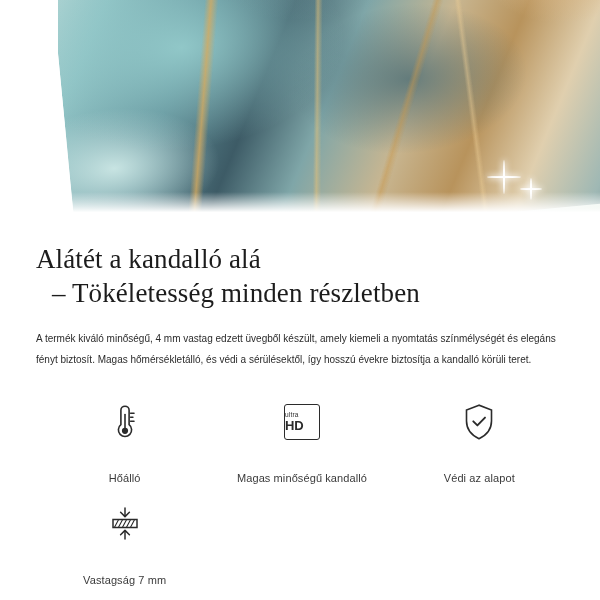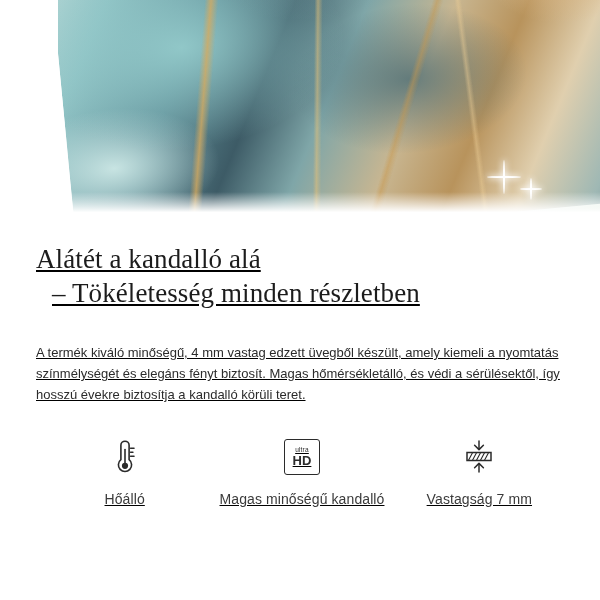--- a/index.html
+++ b/index.html
@@ -116,38 +116,37 @@
   .sparkle::before { width: 34px; height: 2px; box-shadow: 0 0 6px 1px rgba(255,255,255,.95); }
   .sparkle::after  { width: 2px; height: 34px; box-shadow: 0 0 6px 1px rgba(255,255,255,.95); }
   #sparkle-a { left: 487px; top: 160px; }
   #sparkle-b { left: 520px; top: 178px; width: 22px; height: 22px; }
   #sparkle-b::before { width: 22px; }
   #sparkle-b::after { height: 22px; }
 
   
   .content {
     padding: 6px 32px 0 36px;
-    text-decoration: underline;
   }
   h1.title {
     font-family: "Liberation Serif", serif;
     font-weight: 400;
     font-size: 27px;
     line-height: 34px;
     color: #1c1c1c;
     margin: 18px 0 0 0;
     letter-spacing: 0.1px;
   }
   h1.title .line2 { display: block; margin-left: 16px; }
   p.desc {
     font-family: "Liberation Sans", sans-serif;
-    font-size: 13px;
+    font-size: 10px;
     line-height: 21px;
     color: #2b2b2b;
-    margin: 32px 0 0 0;
+    margin: 18px 0 0 0;
     max-width: 528px;
   }
 
   
   .features {
     margin-top: 28px;
     display: grid;
     grid-template-columns: repeat(3, 1fr);
     row-gap: 16px;
     column-gap: 0;
@@ -159,35 +158,35 @@
     justify-content: flex-start;
   }
   .feature-icon {
     width: 52px;
     height: 48px;
     display: flex;
     align-items: center;
     justify-content: center;
   }
   .feature-label {
-    margin-top: 10px;
-    font-size: 14px;
+    margin-top: 26px;
+    font-size: 11px;
     color: #3a3a3a;
     text-align: left;
     letter-spacing: .1px;
   }
   svg { display: block; }
   .ultrahd-box {
     width: 34px;
     height: 34px;
     border: 1.6px solid #2b2b2b;
     border-radius: 3px;
     display: flex;
     flex-direction: column;
-    align-items: center;
+    align-items: flex-start;
     justify-content: center;
     line-height: 1;
   }
   .ultrahd-box .u1 {
     font-size: 6.5px;
     letter-spacing: .2px;
     color: #2b2b2b;
     margin-bottom: 1px;
   }
   .ultrahd-box .u2 {
@@ -240,20 +239,29 @@
       <div class="feature">
         <div class="feature-icon">
           <div class="ultrahd-box">
             <span class="u1">ultra</span>
             <span class="u2">HD</span>
           </div>
         </div>
         <div class="feature-label">Magas minőségű kandalló</div>
       </div>
 
+      <div class="feature">
+        <div class="feature-icon">
+          <svg width="34" height="40" viewBox="0 0 34 40" fill="none" stroke="#2b2b2b" stroke-width="1.6">
+            <path d="M17 3.2 4.5 8.1v11c0 8.2 5.4 14.3 12.5 17.6 7.1-3.3 12.5-9.4 12.5-17.6v-11L17 3.2z"></path>
+            <path d="M11.3 19.3l4.1 4.1 7.6-7.8" stroke-linecap="round" stroke-linejoin="round" stroke-width="1.9"></path>
+          </svg>
+        </div>
+        <div class="feature-label">Védi az alapot</div>
+      </div>
 
 
 
       <div class="feature">
         <div class="feature-icon">
           <svg width="40" height="38" viewBox="0 0 40 38" fill="none" stroke="#2b2b2b" stroke-width="1.5" stroke-linecap="round">
             <path d="M20 3 L20 11"></path>
             <path d="M15.6 7.2 L20 11.6 L24.4 7.2" stroke-linejoin="round"></path>
             <rect x="8" y="14.5" width="24" height="8" fill="none"></rect>
             <path d="M9.5 22.3 L13.5 14.7 M13.5 22.3 L17.5 14.7 M17.5 22.3 L21.5 14.7 M21.5 22.3 L25.5 14.7 M25.5 22.3 L29.5 14.7" stroke-width="1.1"></path>

